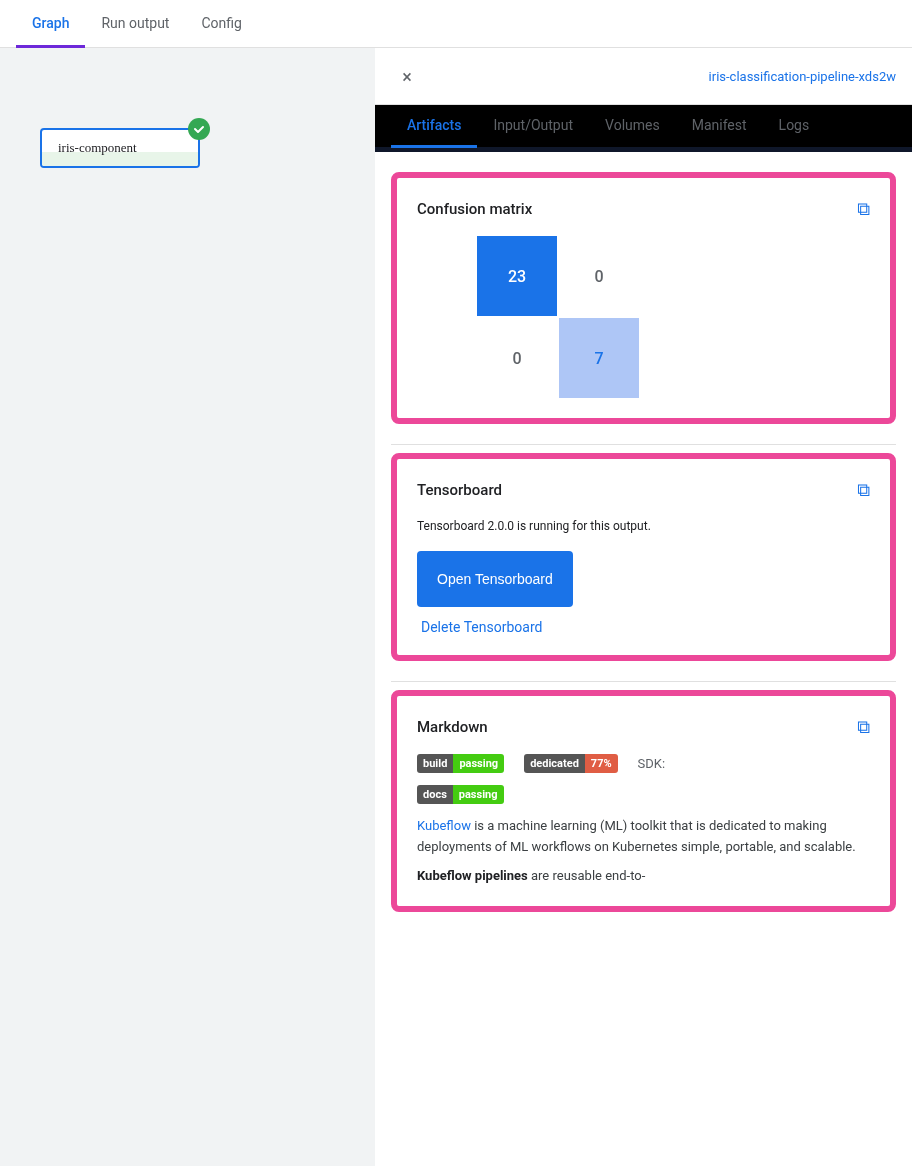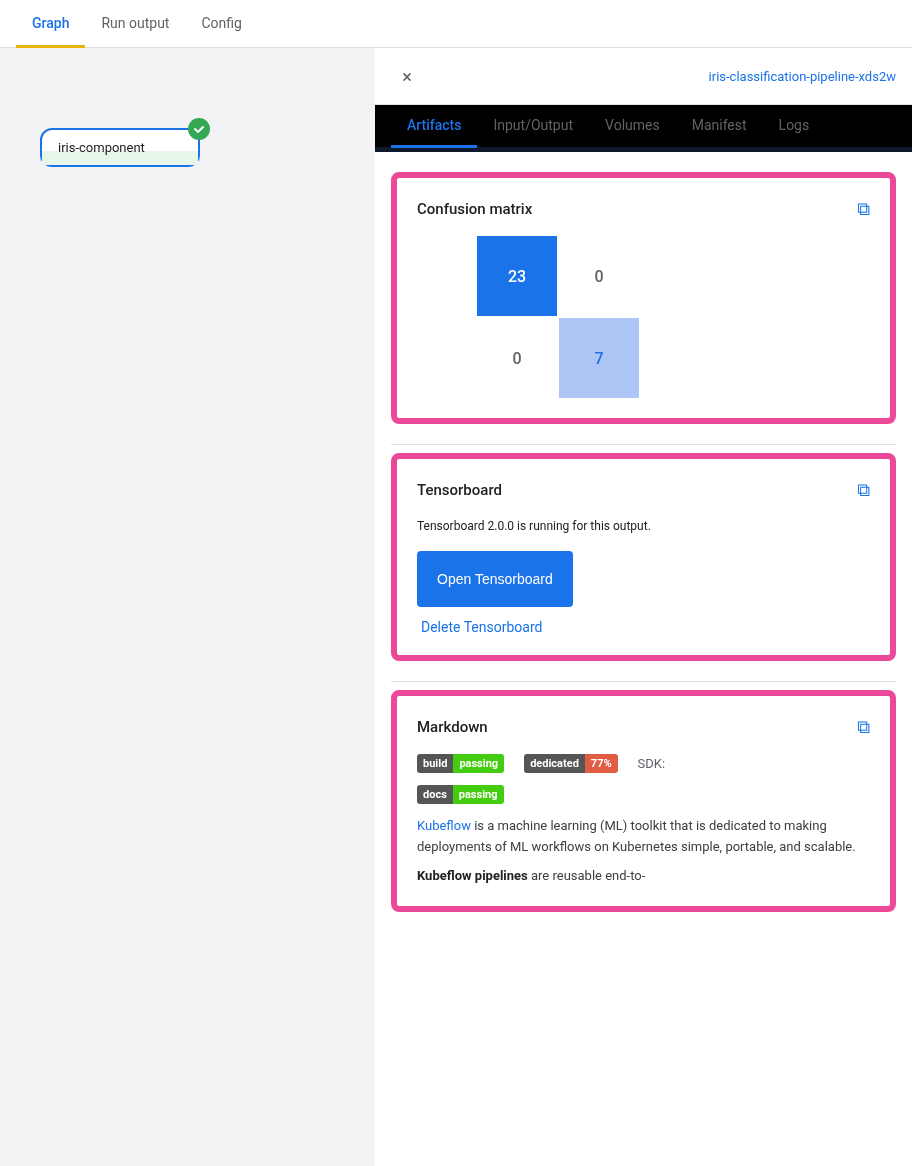--- a/index.html
+++ b/index.html
@@ -21,21 +21,21 @@
       display: flex;
       align-items: center;
       cursor: pointer;
       font-size: 14px;
       color: #5f6368;
       border-bottom: 3px solid transparent;
       margin-bottom: -1px;
     }
     .top-tab.active {
       color: #1a73e8;
-      border-bottom: 3px solid #eab308;
+      border-bottom: 3px solid #6d28d9;
       font-weight: 500;
     }
 
     .main-layout {
       display: flex;
       height: calc(100vh - 48px);
       overflow: hidden;
     }
 
     .left-panel {
@@ -44,26 +44,27 @@
       flex-shrink: 0;
       padding: 20px;
       position: relative;
     }
 
     .graph-node {
       display: inline-flex;
       align-items: center;
       background: #fff;
       border: 2px solid #1a73e8;
-      border-radius: 12px;
+      border-radius: 4px;
       padding: 10px 16px;
       position: relative;
       min-width: 160px;
       margin-top: 60px;
       margin-left: 20px;
+      font-family: Liberation Serif, serif;
     }
     .graph-node-label {
       font-size: 13px;
       color: #202124;
     }
     .graph-node-check {
       position: absolute;
       right: -12px;
       top: -12px;
       background: #34a853;

